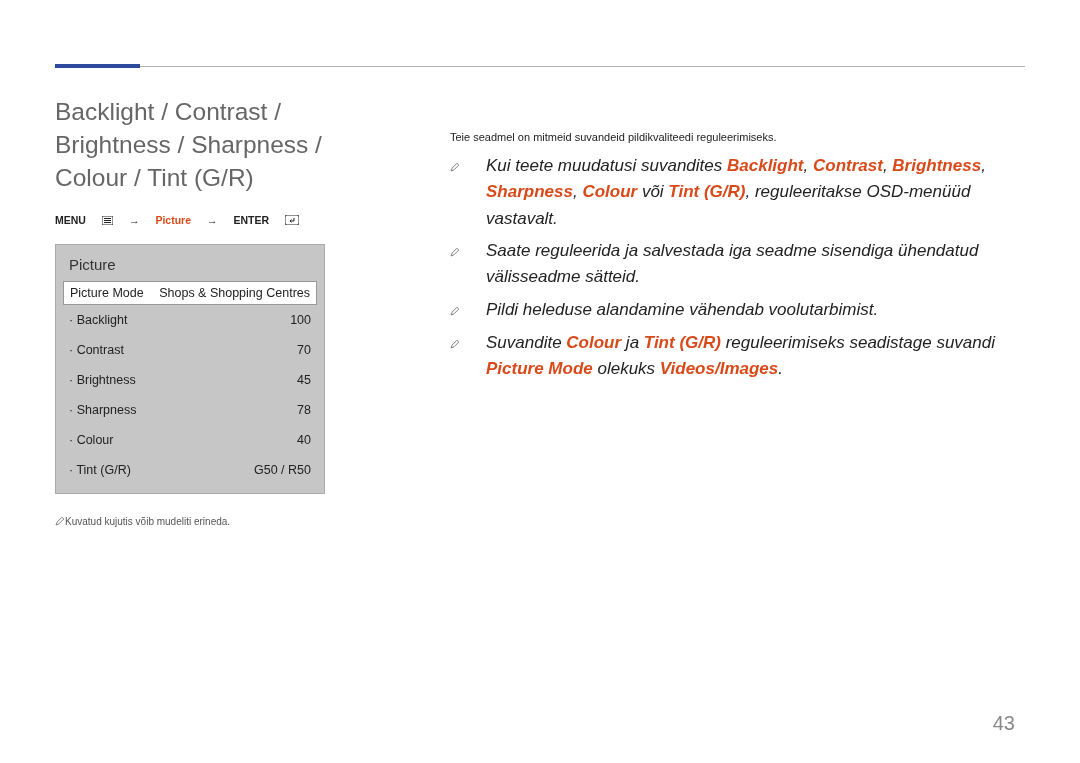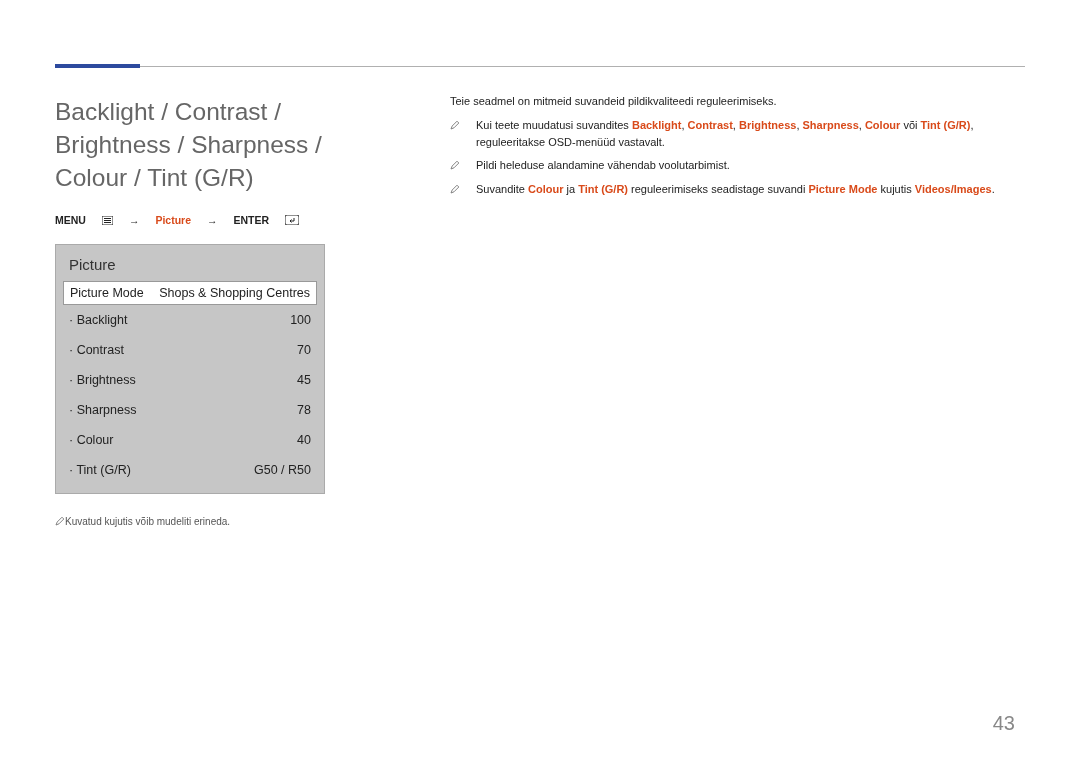--- a/index.html
+++ b/index.html
@@ -90,28 +90,30 @@
     font-size: 10px;
     color: #555;
     margin-top: 22px;
     display: flex;
     align-items: flex-start;
   }
   .right-intro {
     font-size: 11px;
     color: #222;
     margin-bottom: 10px;
+    margin-top: 36px;
   }
   .bullet-row {
     display: flex;
-    gap: 16px;
-    font-size: 11px;
+    gap: 26px;
+    font-size: 17px;
     color: #222;
     line-height: 1.55;
     margin-bottom: 6px;
+    font-style: italic;
   }
   .bullet-row .pen { flex-shrink: 0; margin-top: 1px; }
   .hl { color: #d94a1a; font-weight: 600; }
   .page-num {
     position: absolute;
     bottom: 28px;
     right: 65px;
     font-size: 20px;
     color: #888;
   }
@@ -197,36 +199,44 @@
       <span class="pen">
         <svg width="10" height="10" viewBox="0 0 10 10">
             <path d="M1 9 L2.2 6 L7 1.2 L8.8 3 L4 7.8 Z" fill="none" stroke="#777" stroke-width="0.9"></path>
           </svg>
       </span>
       <span>
         <span>Kui teete muudatusi suvandites </span><span class="hl">Backlight</span><span>, </span><span class="hl">Contrast</span><span>, </span><span class="hl">Brightness</span><span>, </span><span class="hl">Sharpness</span><span>, </span><span class="hl">Colour</span><span> või </span><span class="hl">Tint (G/R)</span><span>, reguleeritakse OSD-menüüd vastavalt.</span>
       </span>
     </div>
 
+    <div class="bullet-row">
+      <span class="pen">
+        <svg width="10" height="10" viewBox="0 0 10 10">
+            <path d="M1 9 L2.2 6 L7 1.2 L8.8 3 L4 7.8 Z" fill="none" stroke="#777" stroke-width="0.9"></path>
+          </svg>
+      </span>
+      <span>Saate reguleerida ja salvestada iga seadme sisendiga ühendatud välisseadme sätteid.</span>
+    </div>
 
     <div class="bullet-row">
       <span class="pen">
         <svg width="10" height="10" viewBox="0 0 10 10">
             <path d="M1 9 L2.2 6 L7 1.2 L8.8 3 L4 7.8 Z" fill="none" stroke="#777" stroke-width="0.9"></path>
           </svg>
       </span>
       <span>Pildi heleduse alandamine vähendab voolutarbimist.</span>
     </div>
 
     <div class="bullet-row">
       <span class="pen">
         <svg width="10" height="10" viewBox="0 0 10 10">
             <path d="M1 9 L2.2 6 L7 1.2 L8.8 3 L4 7.8 Z" fill="none" stroke="#777" stroke-width="0.9"></path>
           </svg>
       </span>
       <span>
-        <span>Suvandite </span><span class="hl">Colour</span><span> ja </span><span class="hl">Tint (G/R)</span><span> reguleerimiseks seadistage suvandi </span><span class="hl">Picture Mode</span><span> kujutis </span><span class="hl">Videos/Images</span><span>.</span>
+        <span>Suvandite </span><span class="hl">Colour</span><span> ja </span><span class="hl">Tint (G/R)</span><span> reguleerimiseks seadistage suvandi </span><span class="hl">Picture Mode</span><span> olekuks </span><span class="hl">Videos/Images</span><span>.</span>
       </span>
     </div>
   </div>
 </div>
 
 <div class="page-num">43</div>
 
 </body></html>

